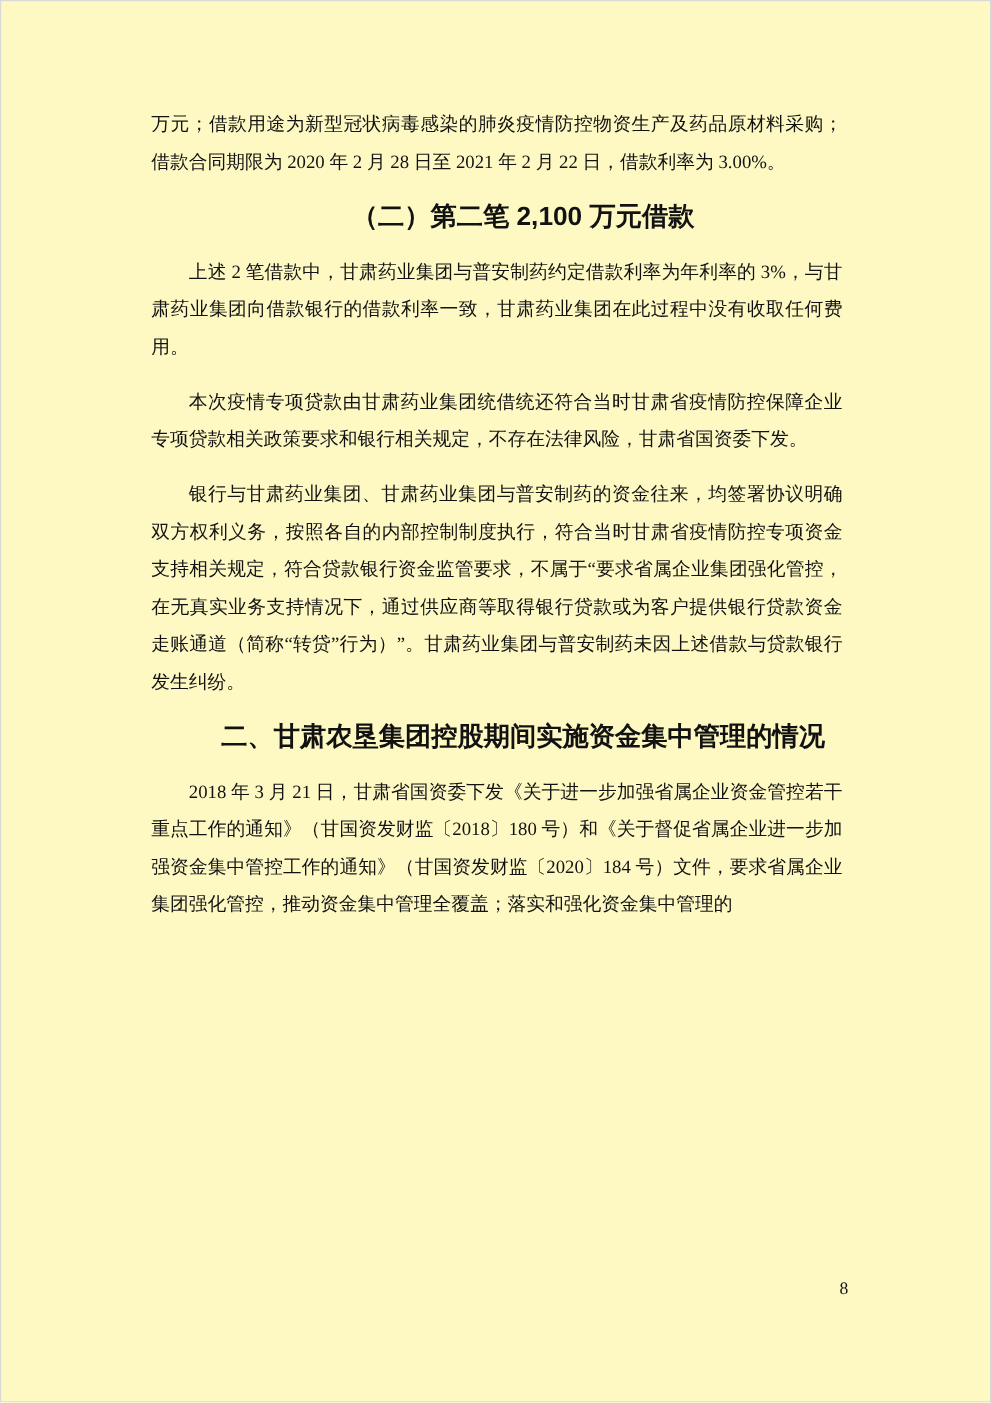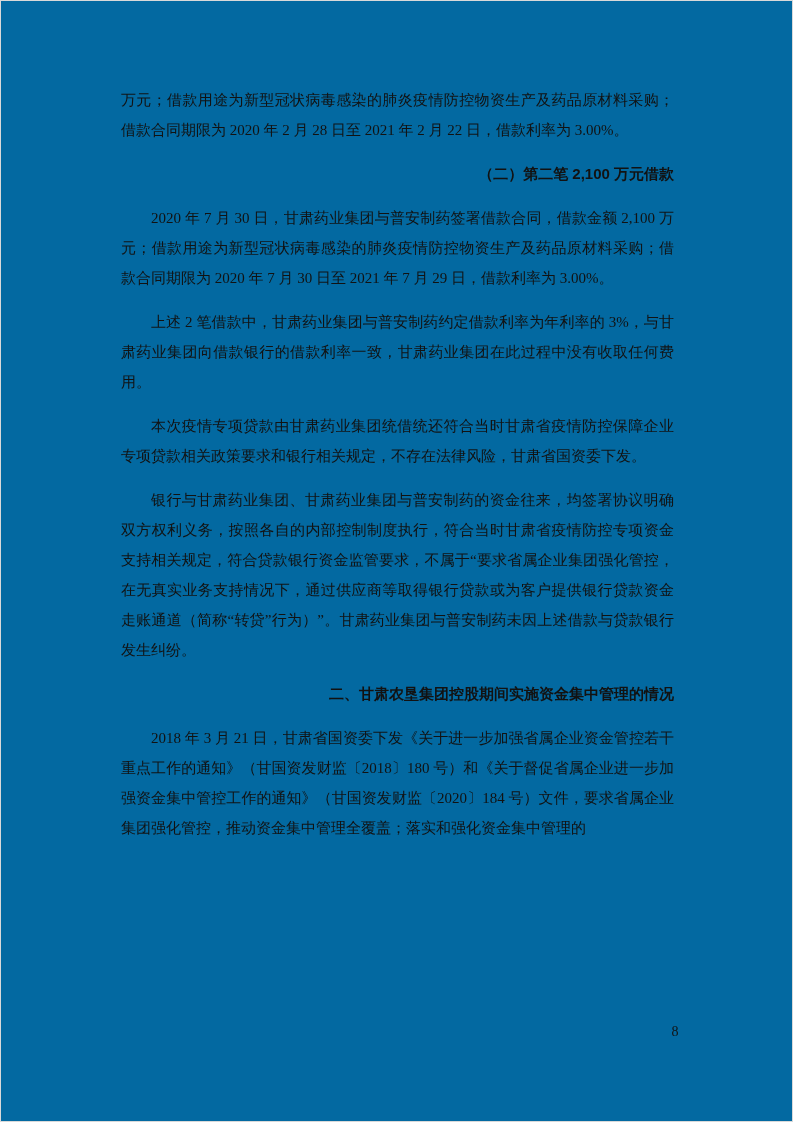--- a/index.html
+++ b/index.html
@@ -5,21 +5,21 @@
   html, body {
     margin: 0;
     padding: 0;
     background: #ffffff;
   }
   .page {
     position: relative;
     width: 793px;
     height: 1122px;
     margin: 0;
-    background: #0369a1;
+    background: #fef9c3;
     box-sizing: border-box;
     border: 1px solid #d9d9d9;
     font-family: "Liberation Serif", "DejaVu Serif", serif;
     color: #121212;
     overflow: hidden;
   }
   .doc {
     position: absolute;
     left: 120px;
     top: 84px;
@@ -34,43 +34,42 @@
   }
   .para-cont {
     text-indent: 0;
   }
   .para {
     text-indent: 2em;
   }
   .heading {
     text-indent: 2em;
     font-weight: bold;
-    font-size: 15px;
+    font-size: 21px;
     font-family: "Liberation Sans", "DejaVu Sans", sans-serif;
-    text-align: right;
+    text-align: center;
   }
   .page-number {
     position: absolute;
     top: 1021px;
     left: 662px;
     width: 24px;
     text-align: center;
     font-size: 14px;
     line-height: 20px;
     color: #121212;
   }
 </style>
 </head>
 <body>
 
 <div class="page">
   <div class="doc">
     <p class="para-cont">万元；借款用途为新型冠状病毒感染的肺炎疫情防控物资生产及药品原材料采购；借款合同期限为 2020 年 2 月 28 日至 2021 年 2 月 22 日，借款利率为 3.00%。</p>
     <h3 class="heading">（二）第二笔 2,100 万元借款</h3>
-    <p class="para">2020 年 7 月 30 日，甘肃药业集团与普安制药签署借款合同，借款金额 2,100 万元；借款用途为新型冠状病毒感染的肺炎疫情防控物资生产及药品原材料采购；借款合同期限为 2020 年 7 月 30 日至 2021 年 7 月 29 日，借款利率为 3.00%。</p>
     <p class="para">上述 2 笔借款中，甘肃药业集团与普安制药约定借款利率为年利率的 3%，与甘肃药业集团向借款银行的借款利率一致，甘肃药业集团在此过程中没有收取任何费用。</p>
     <p class="para">本次疫情专项贷款由甘肃药业集团统借统还符合当时甘肃省疫情防控保障企业专项贷款相关政策要求和银行相关规定，不存在法律风险，甘肃省国资委下发。</p>
     <p class="para">银行与甘肃药业集团、甘肃药业集团与普安制药的资金往来，均签署协议明确双方权利义务，按照各自的内部控制制度执行，符合当时甘肃省疫情防控专项资金支持相关规定，符合贷款银行资金监管要求，不属于“要求省属企业集团强化管控，在无真实业务支持情况下，通过供应商等取得银行贷款或为客户提供银行贷款资金走账通道（简称“转贷”行为）”。甘肃药业集团与普安制药未因上述借款与贷款银行发生纠纷。</p>
     <h3 class="heading">二、甘肃农垦集团控股期间实施资金集中管理的情况</h3>
     <p class="para">2018 年 3 月 21 日，甘肃省国资委下发《关于进一步加强省属企业资金管控若干重点工作的通知》（甘国资发财监〔2018〕180 号）和《关于督促省属企业进一步加强资金集中管控工作的通知》（甘国资发财监〔2020〕184 号）文件，要求省属企业集团强化管控，推动资金集中管理全覆盖；落实和强化资金集中管理的</p>
   </div>
   <div class="page-number">8</div>
 </div>
 
 </body></html>

